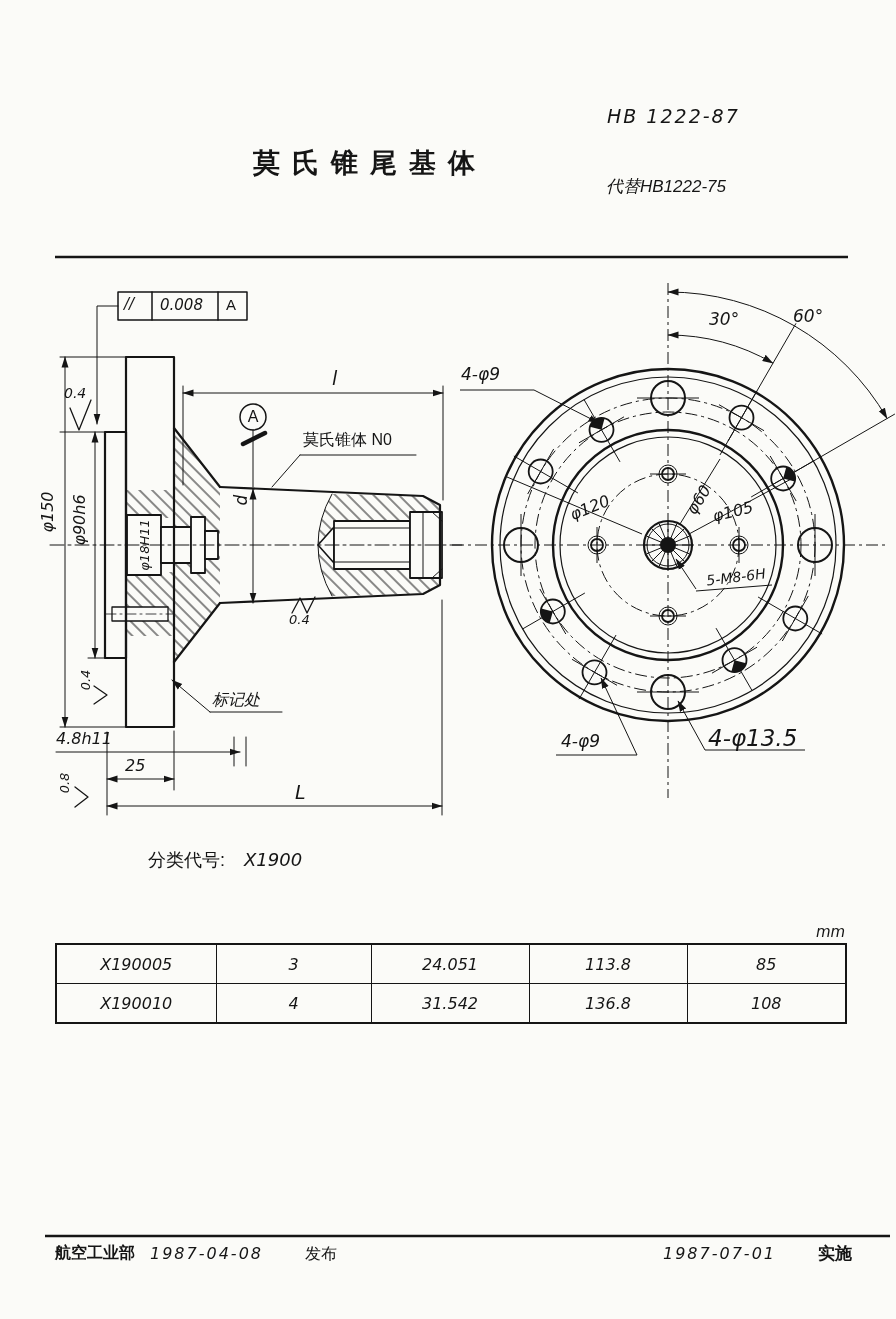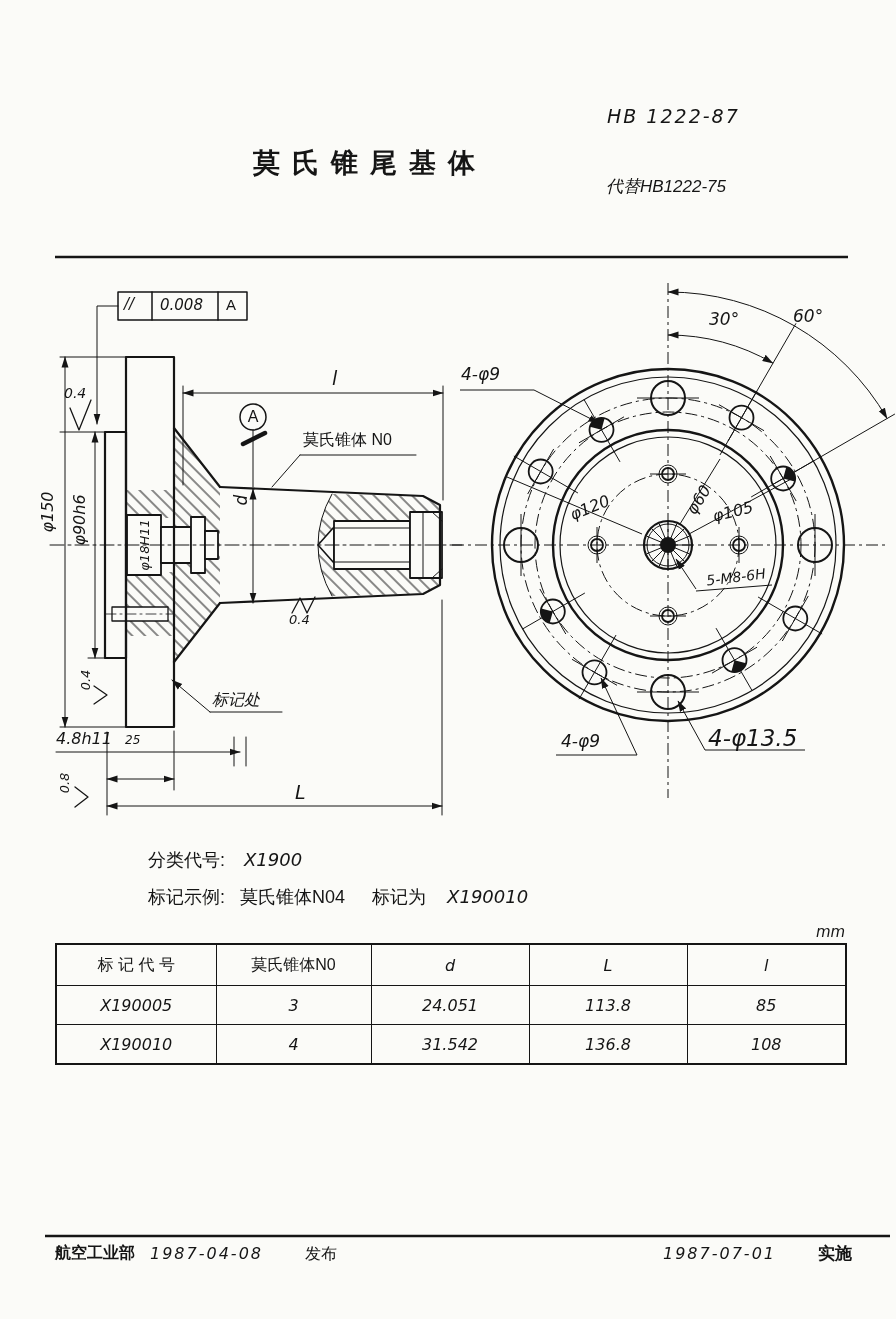--- a/index.html
+++ b/index.html
@@ -222,63 +222,50 @@
   <div class="lbl ctr" style="left:253px;top:417px;font-size:16px;">A</div>
   <div class="lbl cn" style="left:303px;top:432px;font-size:16px;">莫氏锥体 N0</div>
   <div class="lbl dim r90" style="left:241px;top:500px;font-size:17px;">d</div>
   <div class="lbl dim r90" style="left:48px;top:512px;font-size:16px;">φ150</div>
   <div class="lbl dim r90" style="left:80px;top:520px;font-size:16px;">φ90h6</div>
   <div class="lbl dim r90" style="left:144px;top:545px;font-size:13px;">φ18H11</div>
   <div class="lbl dim" style="left:289px;top:613px;font-size:13px;">0.4</div>
   <div class="lbl cn" style="left:212px;top:692px;font-size:16px;font-style:italic;">标记处</div>
   <div class="lbl dim r90" style="left:85px;top:680px;font-size:13px;">0.4</div>
   <div class="lbl dim" style="left:56px;top:731px;font-size:16px;">4.8h11</div>
-  <div class="lbl dim" style="left:125px;top:734px;font-size:12px;font-style:italic;">25</div>
+  <div class="lbl dim" style="left:125px;top:758px;font-size:16px;font-style:italic;">25</div>
   <div class="lbl dim r90" style="left:64px;top:783px;font-size:13px;">0.8</div>
   <div class="lbl dim" style="left:295px;top:783px;font-size:19px;">L</div>
 
   <div class="lbl dim" style="left:709px;top:311px;font-size:17px;">30°</div>
   <div class="lbl dim" style="left:793px;top:308px;font-size:17px;">60°</div>
   <div class="lbl dim" style="left:461px;top:366px;font-size:17px;">4-φ9</div>
   <div class="lbl dim" style="left:590px;top:508px;font-size:16px;transform:translate(-50%,-50%) rotate(-22deg);">φ120</div>
   <div class="lbl dim" style="left:699px;top:500px;font-size:16px;transform:translate(-50%,-50%) rotate(-58deg);">φ60</div>
   <div class="lbl dim" style="left:733px;top:512px;font-size:16px;transform:translate(-50%,-50%) rotate(-14deg);">φ105</div>
   <div class="lbl dim" style="left:736px;top:577px;font-size:14px;transform:translate(-50%,-50%) rotate(-7deg);">5-M8-6H</div>
   <div class="lbl dim" style="left:561px;top:733px;font-size:17px;">4-φ9</div>
   <div class="lbl dim" style="left:708px;top:727px;font-size:23px;">4-φ13.5</div>
 
   <div class="lbl cn" style="left:148px;top:851px;font-size:18px;">
     <span>分类代号:</span>
     <span class="ital" style="margin-left:14px;">X1900</span>
   </div>
-  <div class="lbl cn" style="left:148px;top:888px;font-size:18px;">
-    <span>标记示例:</span>
-    <span style="margin-left:10px;">莫氏锥体N04</span>
-    <span style="margin-left:22px;">标记为</span>
-    <span class="ital" style="margin-left:16px;">X190010</span>
-  </div>
 
   <div class="lbl dim" style="left:816px;top:925px;font-size:15px;">mm</div>
 
   <table class="spec">
     <colgroup>
         <col style="width:160px">
         <col style="width:155px">
         <col style="width:158px">
         <col style="width:158px">
         <col style="width:159px">
       </colgroup>
     <tbody>
-        <tr class="hd">
-      <td class="cn">标 记 代 号</td>
-      <td class="cn">莫氏锥体N0</td>
-      <td class="ital">d</td>
-      <td class="ital">L</td>
-      <td class="ital">l</td>
-    </tr>
     <tr>
       <td class="ital">X190005</td>
       <td class="ital">3</td>
       <td class="ital">24.051</td>
       <td class="ital">113.8</td>
       <td class="ital">85</td>
     </tr>
     <tr>
       <td class="ital">X190010</td>
       <td class="ital">4</td>

